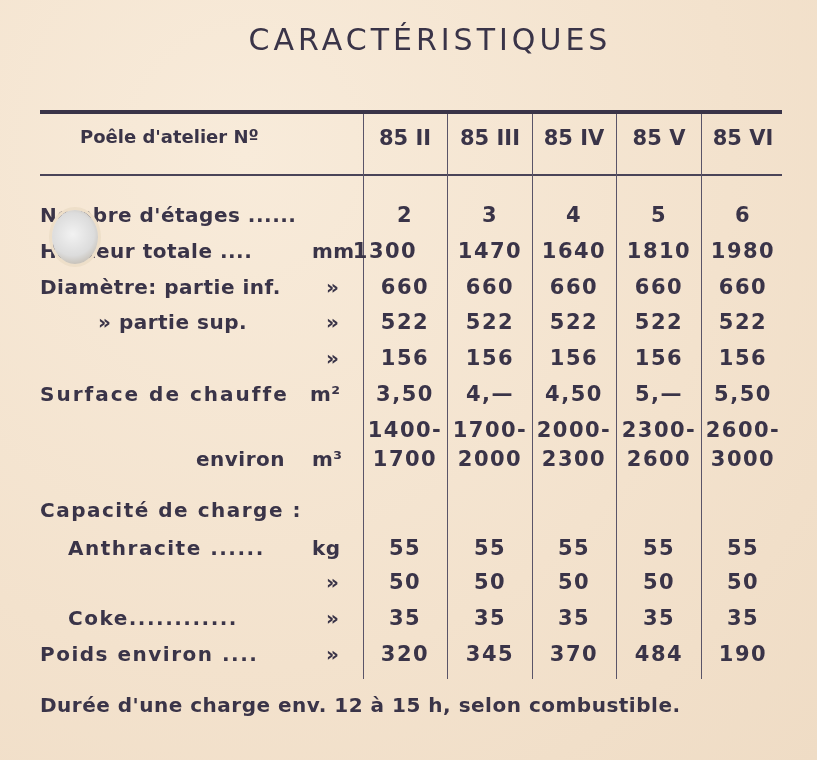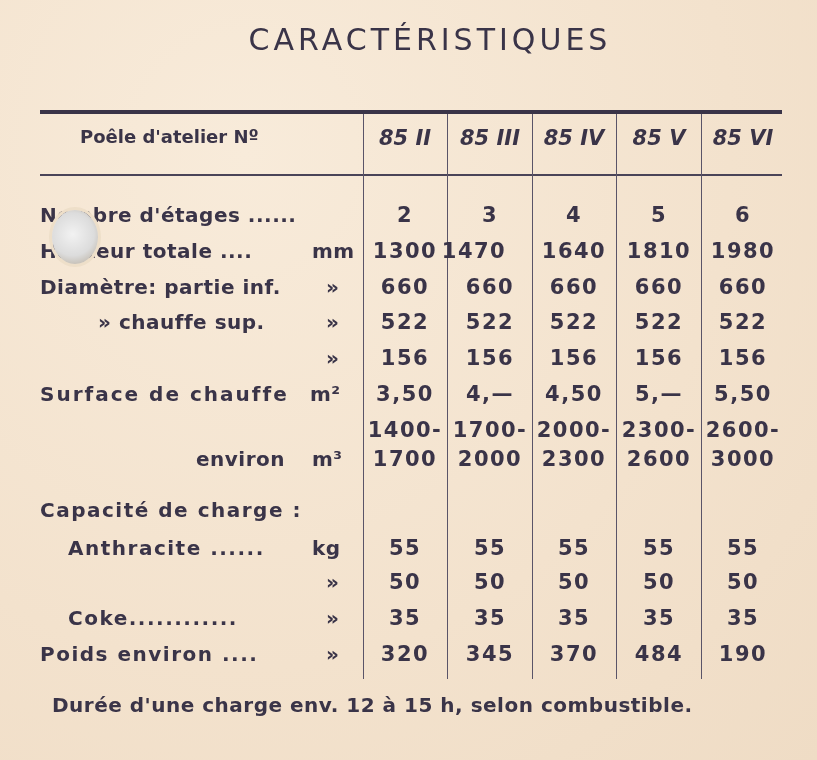--- a/index.html
+++ b/index.html
@@ -11,25 +11,25 @@
     font-family:"DejaVu Sans", sans-serif;
   }
   .title{
     position:absolute;left:0;top:22px;width:860px;text-align:center;
     font-size:30px;letter-spacing:4px;font-weight:normal;color:#3a3448;
   }
   .rule-thick{position:absolute;left:40px;top:110px;width:742px;height:4px;background:#3a3448;}
   .rule-thin{position:absolute;left:40px;top:174px;width:742px;height:2px;background:#4a4458;}
   .vline{position:absolute;width:1px;background:#5a5468;top:114px;height:565px;}
   .header-label{position:absolute;left:80px;top:126px;font-size:18px;font-weight:bold;}
-  .col-head{position:absolute;top:126px;font-size:21px;font-weight:bold;text-align:center;width:80px;font-style:italic;}
+  .col-head{position:absolute;top:126px;font-size:21px;font-weight:bold;text-align:center;width:80px;}
   .row{position:absolute;left:0;width:817px;height:34px;}
   .label{position:absolute;font-size:20px;font-weight:bold;white-space:nowrap;letter-spacing:0.5px;}
   .cell{position:absolute;width:80px;text-align:center;font-size:21px;font-weight:bold;letter-spacing:1.5px;}
-  .footer{position:absolute;left:40px;top:693px;font-size:20px;font-weight:bold;letter-spacing:0.5px;margin-left:12px;}
+  .footer{position:absolute;left:40px;top:693px;font-size:20px;font-weight:bold;letter-spacing:0.5px;}
   .hole{
     position:absolute;left:52px;top:210px;width:46px;height:54px;border-radius:50%;
     background:radial-gradient(circle at 45% 45%, #f2f2f2 0%, #dcdcdc 55%, #c9c4bc 75%, #ead9bf 90%);
     box-shadow:0 0 0 3px #eedfc9;
   }
 </style>
 </head>
 <body>
 
 <div class="title">CARACTÉRISTIQUES</div>
@@ -54,39 +54,39 @@
   <span class="cell" style="left:365px">2</span>
   <span class="cell" style="left:450px">3</span>
   <span class="cell" style="left:534px">4</span>
   <span class="cell" style="left:619px">5</span>
   <span class="cell" style="left:703px">6</span>
 </div>
 
 <div class="row" style="top:239px">
   <span class="label" style="left:40px">Hauteur totale ....</span>
   <span class="label" style="left:312px">mm</span>
-  <span class="cell" style="left:365px">1300</span>
-  <span class="cell" style="left:434px">1470</span>
+  <span class="cell" style="left:345px">1300</span>
+  <span class="cell" style="left:450px">1470</span>
   <span class="cell" style="left:534px">1640</span>
   <span class="cell" style="left:619px">1810</span>
   <span class="cell" style="left:703px">1980</span>
 </div>
 
 <div class="row" style="top:275px">
   <span class="label" style="left:40px">Diamètre: partie inf.</span>
   <span class="label" style="left:326px">»</span>
   <span class="cell" style="left:365px">660</span>
   <span class="cell" style="left:450px">660</span>
   <span class="cell" style="left:534px">660</span>
   <span class="cell" style="left:619px">660</span>
   <span class="cell" style="left:703px">660</span>
 </div>
 
 <div class="row" style="top:310px">
-  <span class="label" style="left:98px">» chauffe sup.</span>
+  <span class="label" style="left:98px">» partie sup.</span>
   <span class="label" style="left:326px">»</span>
   <span class="cell" style="left:365px">522</span>
   <span class="cell" style="left:450px">522</span>
   <span class="cell" style="left:534px">522</span>
   <span class="cell" style="left:619px">522</span>
   <span class="cell" style="left:703px">522</span>
 </div>
 
 <div class="row" style="top:346px">
   <span class="label" style="left:326px">»</span>

